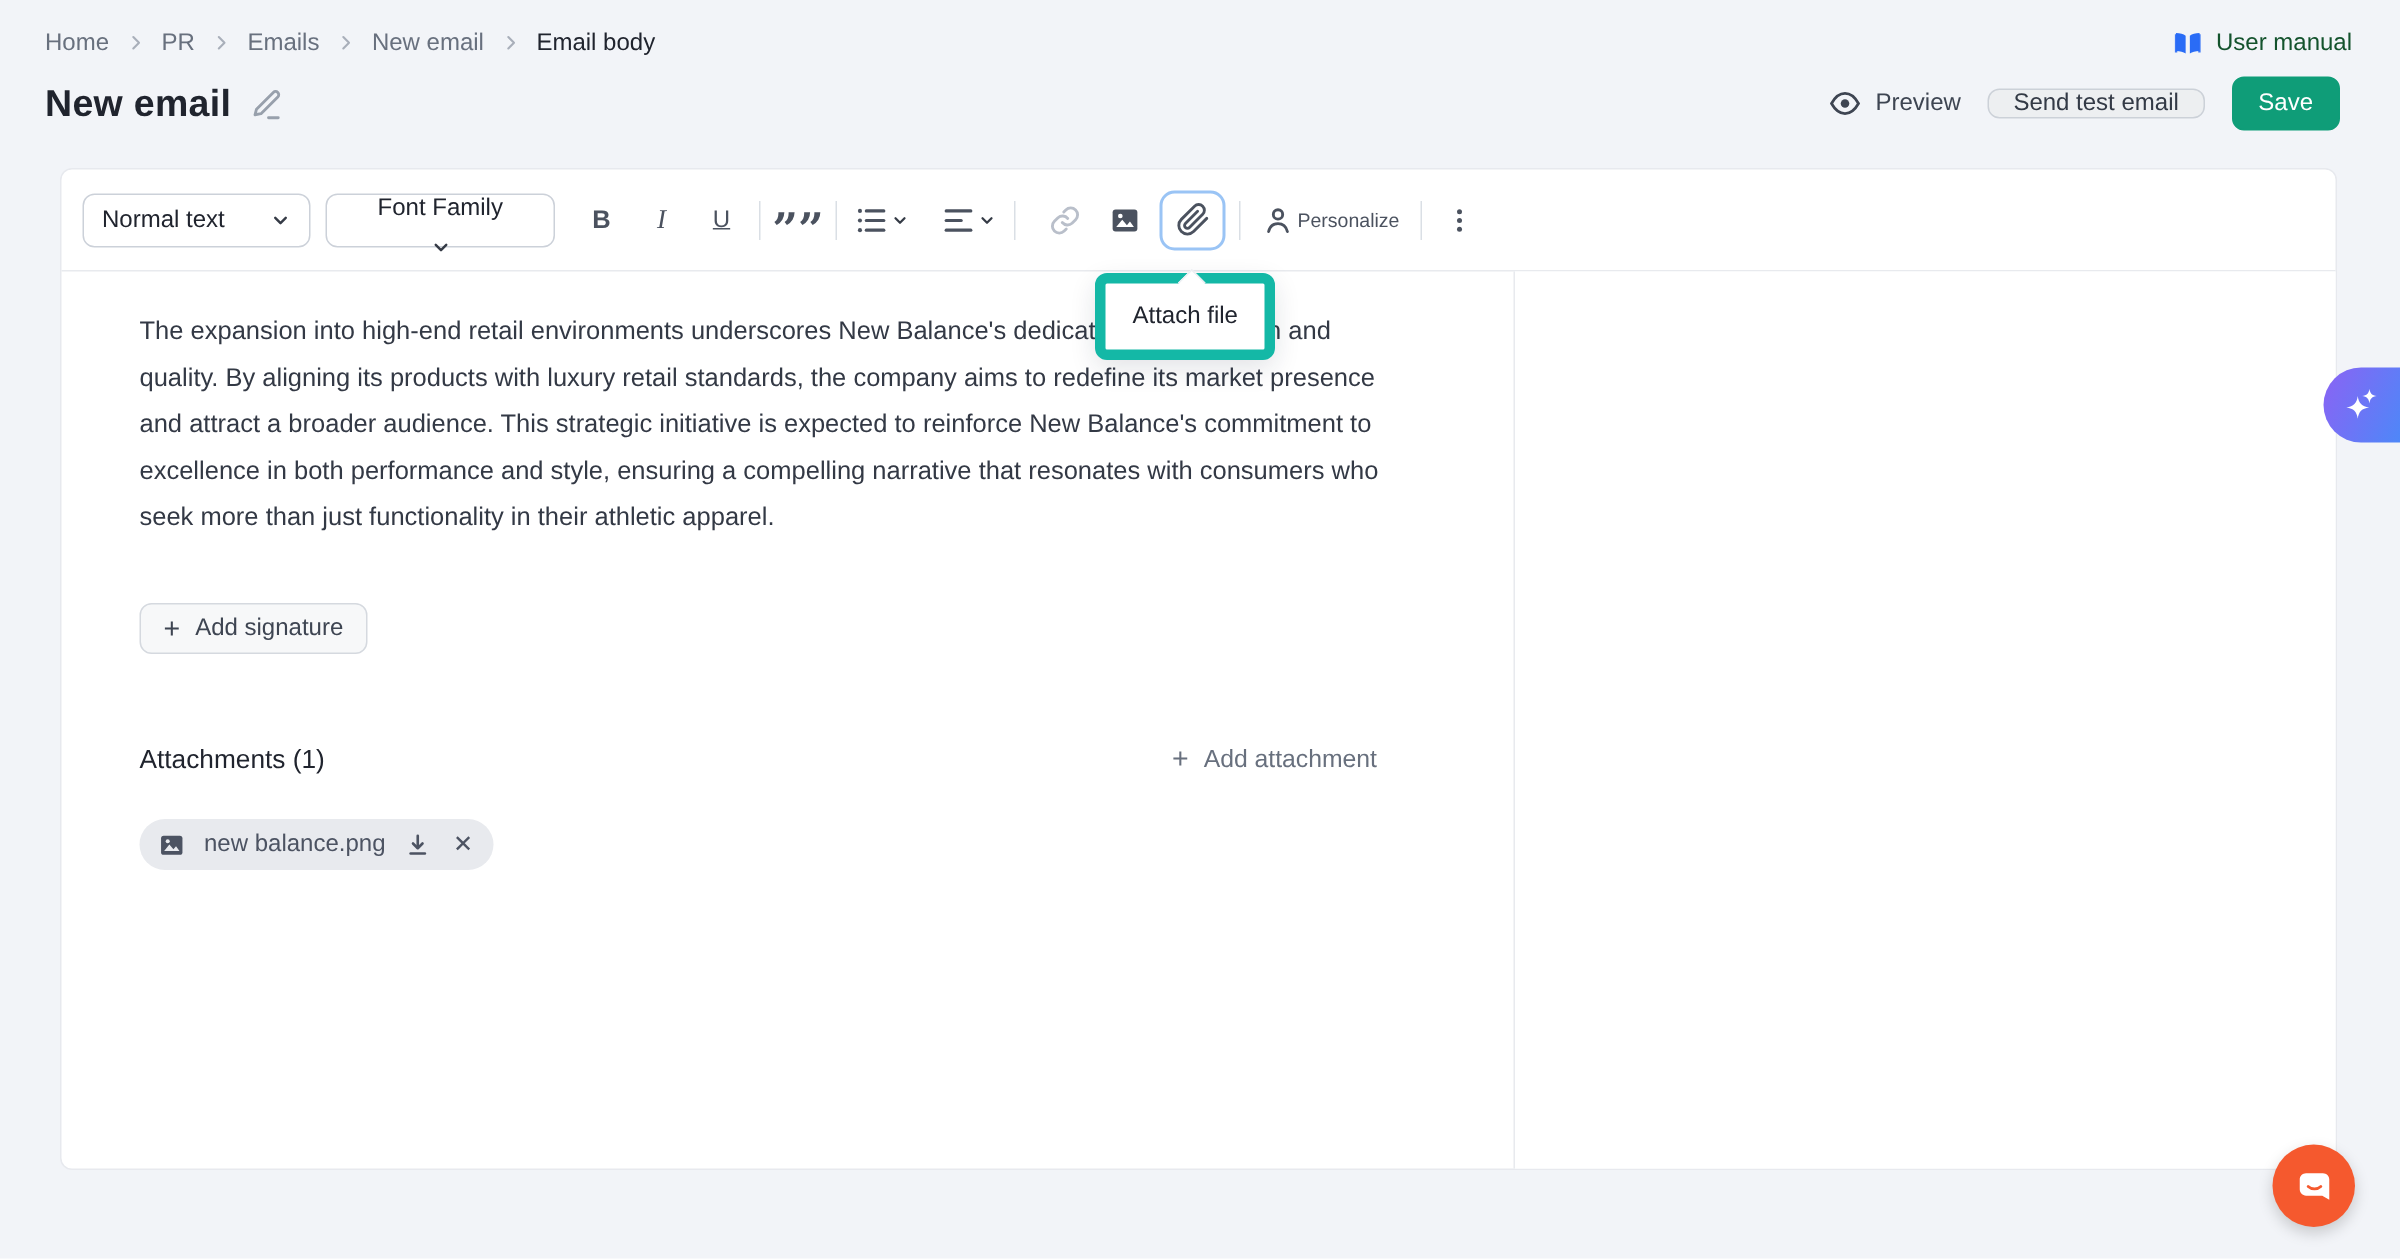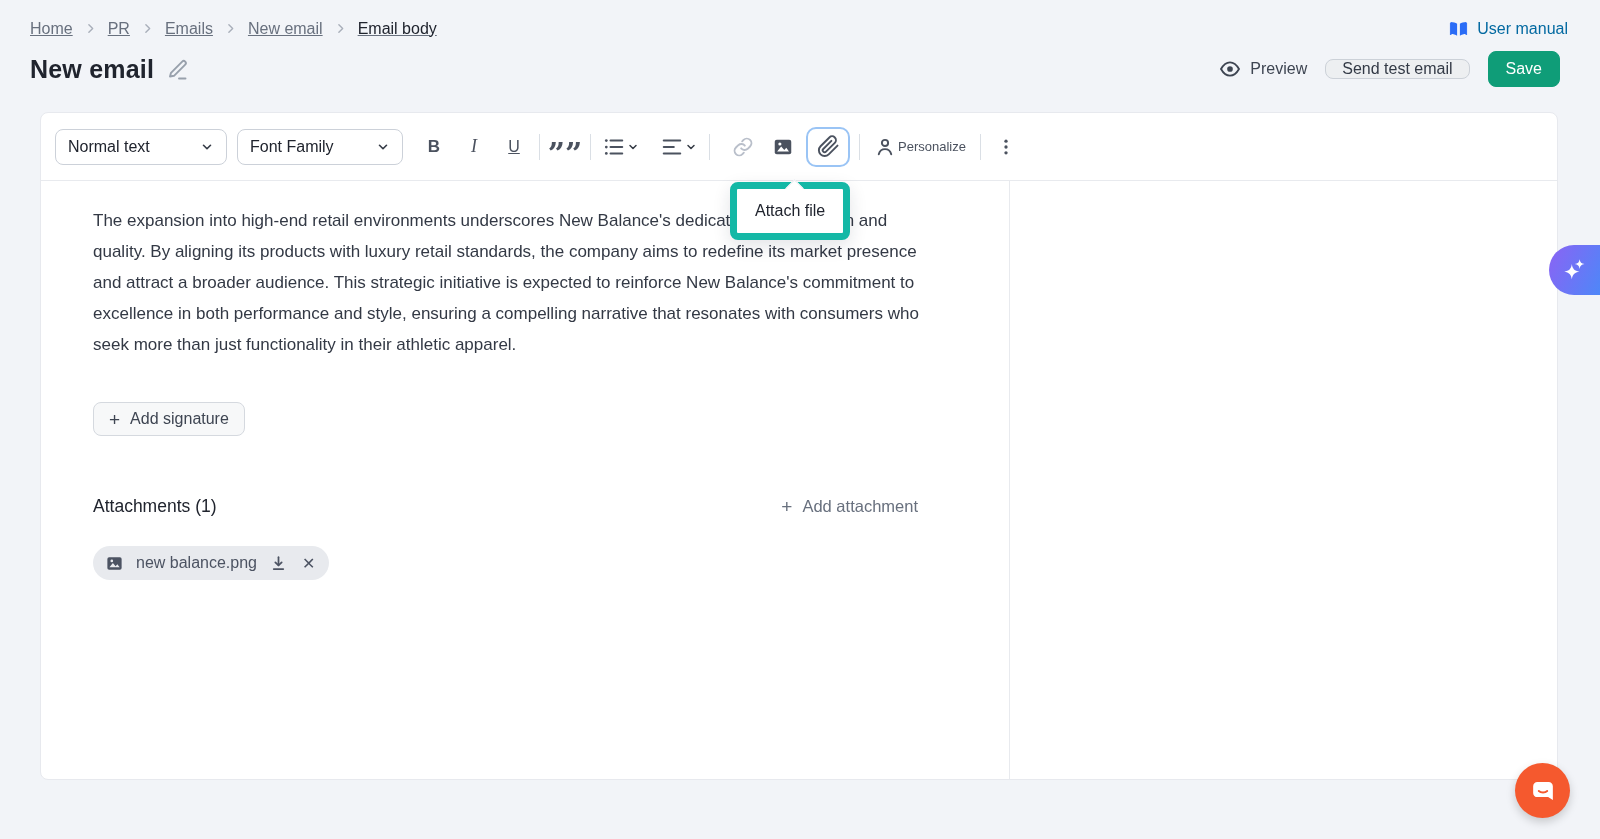--- a/index.html
+++ b/index.html
@@ -9,25 +9,25 @@
     background:#f2f4f8;
     font-family:"Liberation Sans", sans-serif;
     color:#20242e;
     overflow:hidden;
   }
   
   .topbar {
     display:flex; justify-content:space-between; align-items:center;
     padding:18px 32px 0 30px;
   }
-  .breadcrumb { display:flex; align-items:center; gap:11px; font-size:16px; color:#68707e;text-decoration:underline; }
+  .breadcrumb { display:flex; align-items:center; gap:11px; font-size:16px; color:#68707e; }
   .breadcrumb .crumb { cursor:pointer; }
   .breadcrumb .current { color:#20242e; }
   .crumb-sep { color:#a9afba; display:flex; align-items:center; }
-  .user-manual { display:flex; align-items:center; gap:8px; color:#0369a1; font-size:16px; cursor:pointer; }
+  .user-manual { display:flex; align-items:center; gap:8px; color:#14532d; font-size:16px; cursor:pointer; }
 
   .titlebar {
     display:flex; justify-content:space-between; align-items:center;
     padding:12px 40px 0 30px;
   }
   .page-title { display:flex; align-items:center; gap:12px; }
   .page-title h1 { font-size:25px; font-weight:700; color:#20242e; letter-spacing:.2px; }
   .edit-pencil { color:#98a0ac; display:flex; }
   .actions { display:flex; align-items:center; gap:18px; }
   .preview-btn { display:flex; align-items:center; gap:9px; color:#3e4552; font-size:16px; cursor:pointer; }
@@ -47,22 +47,22 @@
     position:absolute; left:0; top:0; right:0; height:68px;
     display:flex; align-items:center; padding:0 14px;
     border-bottom:1px solid #e8eaee;
   }
   .tb-select {
     display:flex; align-items:center; justify-content:space-between;
     height:36px; border:1px solid #ccd1d9; border-radius:8px; background:#fff;
     padding:0 12px; font-size:16px; color:#20242e; cursor:pointer; gap:10px;
     font-family:"Liberation Sans", sans-serif;
   }
-  .tb-select.style { width:172px; margin-right:10px; }
-  .tb-select.font { width:166px; }
+  .tb-select.style { width:152px; margin-right:10px; }
+  .tb-select.font { width:153px;flex-direction:column; }
   .tb-icon {
     width:34px; height:34px; display:flex; align-items:center; justify-content:center;
     background:none; border:none; color:#4b525f; cursor:pointer; border-radius:8px;
   }
   .tb-icon.wide { width:44px; gap:2px; }
   .tb-letter { font-size:17px; color:#4b525f; }
   .tb-letter.b { font-weight:700; }
   .tb-letter.i { font-style:italic; font-family:"Liberation Serif", serif; font-size:18px; }
   .tb-letter.u { text-decoration:underline; font-size:16px; }
   .tb-quote { font-family:"DejaVu Serif", serif; font-weight:700; font-size:30px; line-height:10px; padding-top:14px; color:#4b525f; }

